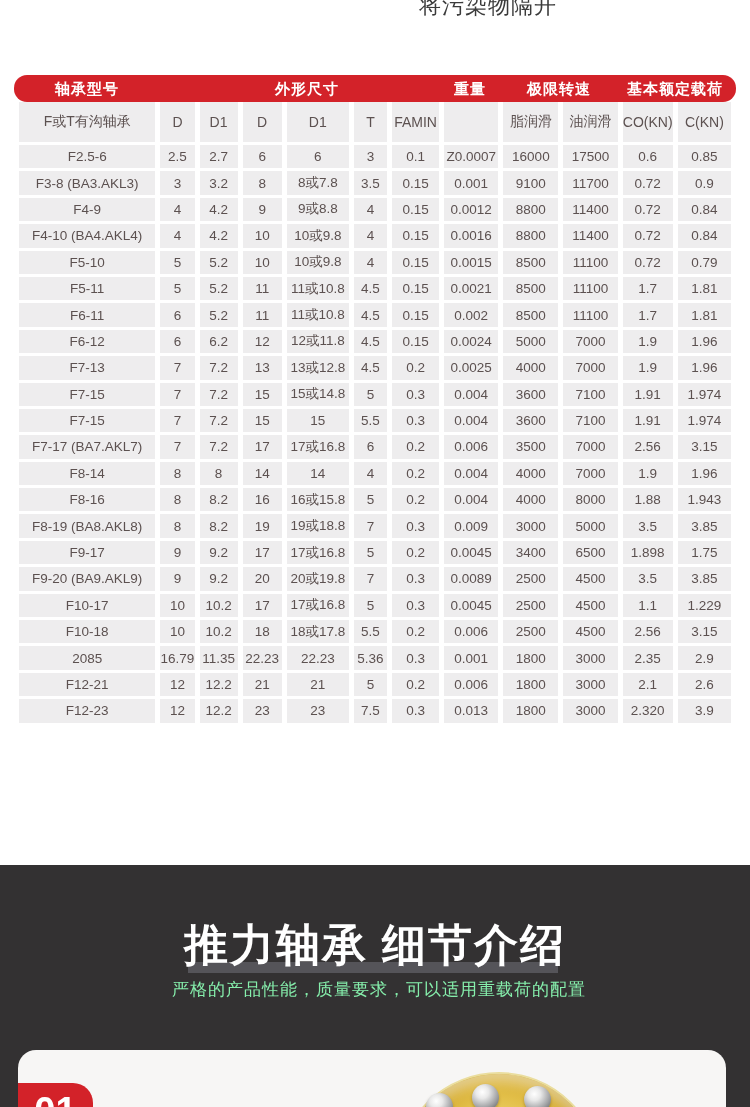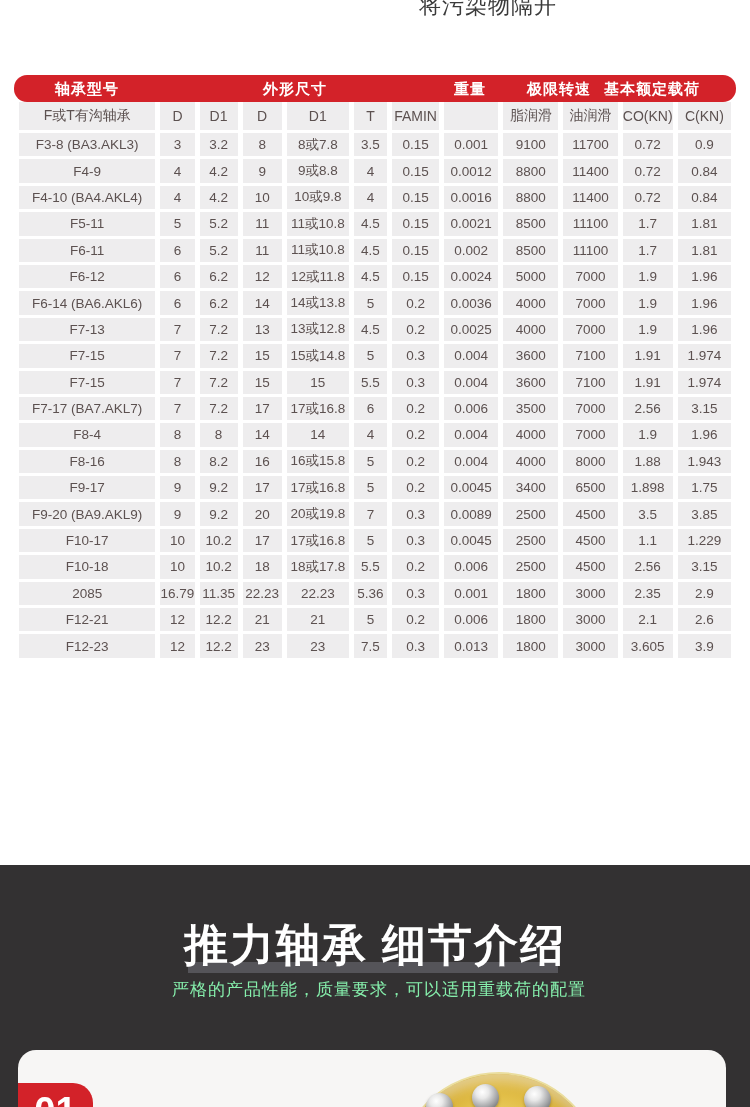--- a/index.html
+++ b/index.html
@@ -17,34 +17,34 @@
   .spec-header{
     position:absolute;left:14px;top:75px;width:722px;height:27px;
     background:#d32229;
     border-radius:13px;
   }
   .spec-header .gh{
     position:absolute;top:0;height:27px;line-height:27px;text-align:center;
     color:#ffffff;font-size:15px;font-weight:bold;letter-spacing:1px;white-space:nowrap;
   }
   .g1{left:5px;width:136px;}
-  .g2{left:142px;width:278px;}
+  .g2{left:154px;width:278px;}
   .g3{left:429px;width:54px;}
   .g4{left:488px;width:114px;}
-  .g5{left:584px;width:108px;}
+  .g5{left:607px;width:108px;}
   
   table.spec{
     position:absolute;left:14px;top:99px;width:722px;
     border-collapse:separate;border-spacing:5px 3px;table-layout:fixed;
   }
   table.spec td{
     background:#eeedee;color:#5c5150;text-align:center;vertical-align:middle;
     font-size:13.5px;height:23.4px;padding:0;overflow:hidden;white-space:nowrap;
   }
-  table.spec tr.sub td{height:28px;font-size:14px;}
+  table.spec tr.sub td{height:40px;font-size:14px;}
   
   .dark-section{
     position:absolute;left:0;top:865px;width:750px;height:242px;
     background:#333132;overflow:hidden;
   }
   .title-strip{
     position:absolute;left:188px;top:97px;width:370px;height:11px;
     background:#555459;
   }
   .detail-title{
@@ -121,20 +121,34 @@
         <td>D1</td>
         <td>T</td>
         <td>FAMIN</td>
         <td></td>
         <td>脂润滑</td>
         <td>油润滑</td>
         <td>CO(KN)</td>
         <td>C(KN)</td>
       </tr>
       <tr>
+        <td>F2.5-6</td>
+        <td>2.5</td>
+        <td>2.7</td>
+        <td>6</td>
+        <td>6</td>
+        <td>3</td>
+        <td>0.1</td>
+        <td>Z0.0007</td>
+        <td>16000</td>
+        <td>17500</td>
+        <td>0.6</td>
+        <td>0.85</td>
+      </tr>
+      <tr>
         <td>F3-8 (BA3.AKL3)</td>
         <td>3</td>
         <td>3.2</td>
         <td>8</td>
         <td>8或7.8</td>
         <td>3.5</td>
         <td>0.15</td>
         <td>0.001</td>
         <td>9100</td>
         <td>11700</td>
@@ -163,20 +177,34 @@
         <td>10或9.8</td>
         <td>4</td>
         <td>0.15</td>
         <td>0.0016</td>
         <td>8800</td>
         <td>11400</td>
         <td>0.72</td>
         <td>0.84</td>
       </tr>
       <tr>
+        <td>F5-10</td>
+        <td>5</td>
+        <td>5.2</td>
+        <td>10</td>
+        <td>10或9.8</td>
+        <td>4</td>
+        <td>0.15</td>
+        <td>0.0015</td>
+        <td>8500</td>
+        <td>11100</td>
+        <td>0.72</td>
+        <td>0.79</td>
+      </tr>
+      <tr>
         <td>F5-11</td>
         <td>5</td>
         <td>5.2</td>
         <td>11</td>
         <td>11或10.8</td>
         <td>4.5</td>
         <td>0.15</td>
         <td>0.0021</td>
         <td>8500</td>
         <td>11100</td>
@@ -205,34 +233,20 @@
         <td>12或11.8</td>
         <td>4.5</td>
         <td>0.15</td>
         <td>0.0024</td>
         <td>5000</td>
         <td>7000</td>
         <td>1.9</td>
         <td>1.96</td>
       </tr>
       <tr>
-        <td>F6-14 (BA6.AKL6)</td>
-        <td>6</td>
-        <td>6.2</td>
-        <td>14</td>
-        <td>14或13.8</td>
-        <td>5</td>
-        <td>0.2</td>
-        <td>0.0036</td>
-        <td>4000</td>
-        <td>7000</td>
-        <td>1.9</td>
-        <td>1.96</td>
-      </tr>
-      <tr>
         <td>F7-13</td>
         <td>7</td>
         <td>7.2</td>
         <td>13</td>
         <td>13或12.8</td>
         <td>4.5</td>
         <td>0.2</td>
         <td>0.0025</td>
         <td>4000</td>
         <td>7000</td>
@@ -275,21 +289,21 @@
         <td>17或16.8</td>
         <td>6</td>
         <td>0.2</td>
         <td>0.006</td>
         <td>3500</td>
         <td>7000</td>
         <td>2.56</td>
         <td>3.15</td>
       </tr>
       <tr>
-        <td>F8-4</td>
+        <td>F8-14</td>
         <td>8</td>
         <td>8</td>
         <td>14</td>
         <td>14</td>
         <td>4</td>
         <td>0.2</td>
         <td>0.004</td>
         <td>4000</td>
         <td>7000</td>
         <td>1.9</td>
@@ -301,20 +315,34 @@
         <td>8.2</td>
         <td>16</td>
         <td>16或15.8</td>
         <td>5</td>
         <td>0.2</td>
         <td>0.004</td>
         <td>4000</td>
         <td>8000</td>
         <td>1.88</td>
         <td>1.943</td>
+      </tr>
+      <tr>
+        <td>F8-19 (BA8.AKL8)</td>
+        <td>8</td>
+        <td>8.2</td>
+        <td>19</td>
+        <td>19或18.8</td>
+        <td>7</td>
+        <td>0.3</td>
+        <td>0.009</td>
+        <td>3000</td>
+        <td>5000</td>
+        <td>3.5</td>
+        <td>3.85</td>
       </tr>
       <tr>
         <td>F9-17</td>
         <td>9</td>
         <td>9.2</td>
         <td>17</td>
         <td>17或16.8</td>
         <td>5</td>
         <td>0.2</td>
         <td>0.0045</td>
@@ -397,21 +425,21 @@
         <td>F12-23</td>
         <td>12</td>
         <td>12.2</td>
         <td>23</td>
         <td>23</td>
         <td>7.5</td>
         <td>0.3</td>
         <td>0.013</td>
         <td>1800</td>
         <td>3000</td>
-        <td>3.605</td>
+        <td>2.320</td>
         <td>3.9</td>
       </tr>
     </tbody>
 </table>
 
 <div class="dark-section">
   <div class="title-strip"></div>
   <div class="detail-title">推力轴承 细节介绍</div>
   <div class="detail-subtitle">严格的产品性能，质量要求，可以适用重载荷的配置</div>
 

